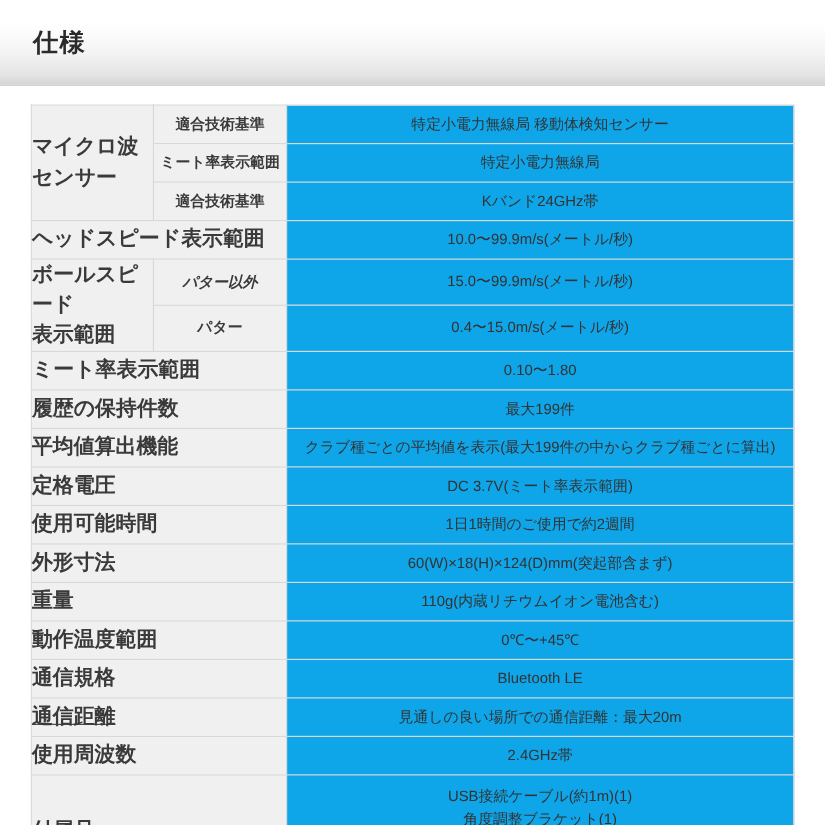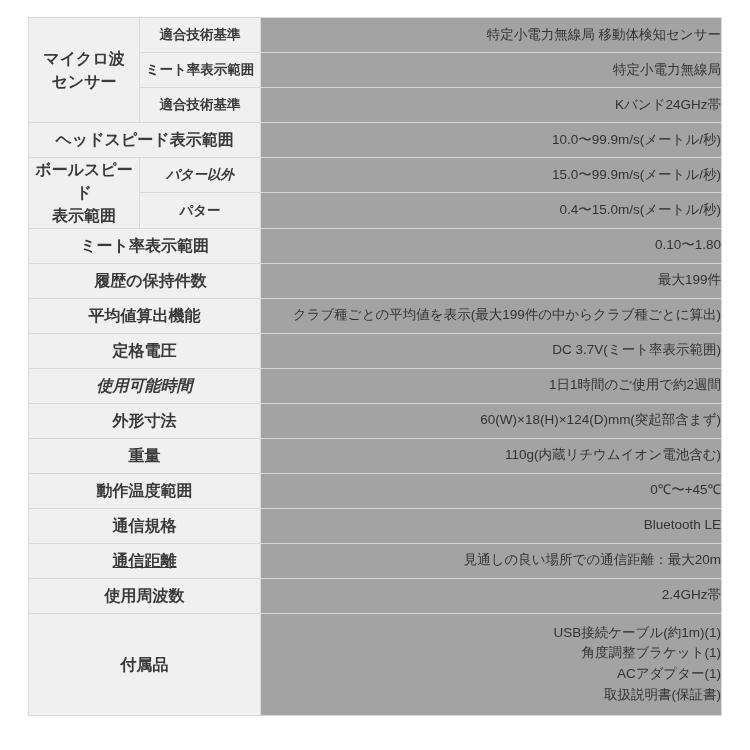--- a/index.html
+++ b/index.html
@@ -46,58 +46,61 @@
     table-layout: fixed;
     font-size: 13.5px;
   }
   table.spec td {
     border: 1px solid #d8d8d8;
     padding: 0;
     vertical-align: middle;
   }
   td.label {
     background: #f0f0f0;
-    text-align: center;
+    text-align: left;
     font-weight: bold;
     color: #3a3a3a;
-    font-size: 16px;
+    font-size: 19px;
     line-height: 1.45;
     padding: 7px 4px;
   }
   td.sublabel {
     background: #f0f0f0;
     text-align: center;
     font-weight: bold;
     color: #3a3a3a;
     font-size: 13.5px;
     line-height: 1.45;
     padding: 7px 4px;
     margin-top: 16px;
   }
   td.value {
-    background: #a3a3a3;
-    text-align: right;
+    background: #0ea5e9;
+    text-align: center;
     padding: 7px 0 7px 11px;
     color: #333333;
     font-size: 13.5px;
     line-height: 1.5;
   }
   td.value.multiline {
     line-height: 1.55;
     padding-top: 9px;
     padding-bottom: 9px;
     white-space: pre-line;
   }
   .h-row { height: 35px; }
 </style>
 </head>
 <body>
 
 <div class="page">
 
+  <div class="header">
+    <div class="header-title">仕様</div>
+  </div>
 
   <div class="table-wrap">
     <table class="spec">
       <tbody>
 
         <tr class="h-row">
           <td class="label" rowspan="3" style="width: 110px; white-space: pre-line;">マイクロ波
 センサー</td>
           <td class="sublabel" style="width: 120px; white-space: pre-line;">適合技術基準</td>
           <td class="value">特定小電力無線局 移動体検知センサー</td>
@@ -125,33 +128,33 @@
         <tr class="h-row">
           <td class="sublabel" style="white-space: pre-line;">パター</td>
           <td class="value">0.4〜15.0m/s(メートル/秒)</td>
         </tr>
 
         <tr class="h-row">
           <td class="label" colspan="2" style="white-space: pre-line;">ミート率表示範囲</td>
           <td class="value">0.10〜1.80</td>
         </tr>
         <tr class="h-row">
-          <td class="label" colspan="2" style="white-space: pre-line; padding-left: 12px;">履歴の保持件数</td>
+          <td class="label" colspan="2" style="white-space: pre-line;">履歴の保持件数</td>
           <td class="value">最大199件</td>
         </tr>
         <tr class="h-row">
           <td class="label" colspan="2" style="white-space: pre-line;">平均値算出機能</td>
           <td class="value">クラブ種ごとの平均値を表示(最大199件の中からクラブ種ごとに算出)</td>
         </tr>
         <tr class="h-row">
           <td class="label" colspan="2" style="white-space: pre-line;">定格電圧</td>
           <td class="value">DC 3.7V(ミート率表示範囲)</td>
         </tr>
         <tr class="h-row">
-          <td class="label" colspan="2" style="white-space: pre-line; font-style: italic;">使用可能時間</td>
+          <td class="label" colspan="2" style="white-space: pre-line;">使用可能時間</td>
           <td class="value">1日1時間のご使用で約2週間</td>
         </tr>
         <tr class="h-row">
           <td class="label" colspan="2" style="white-space: pre-line;">外形寸法</td>
           <td class="value">60(W)×18(H)×124(D)mm(突起部含まず)</td>
         </tr>
         <tr class="h-row">
           <td class="label" colspan="2" style="white-space: pre-line;">重量</td>
           <td class="value">110g(内蔵リチウムイオン電池含む)</td>
         </tr>

